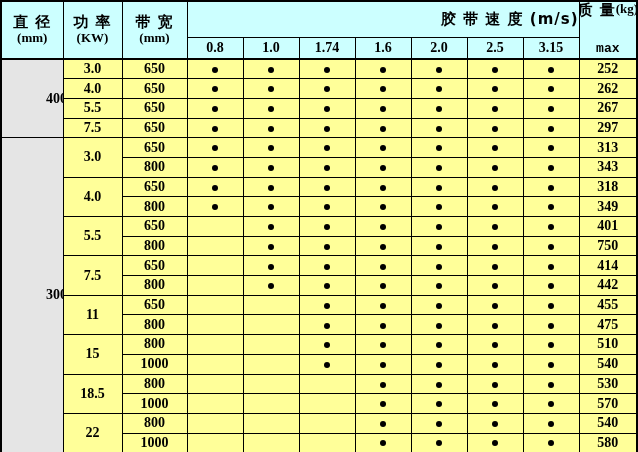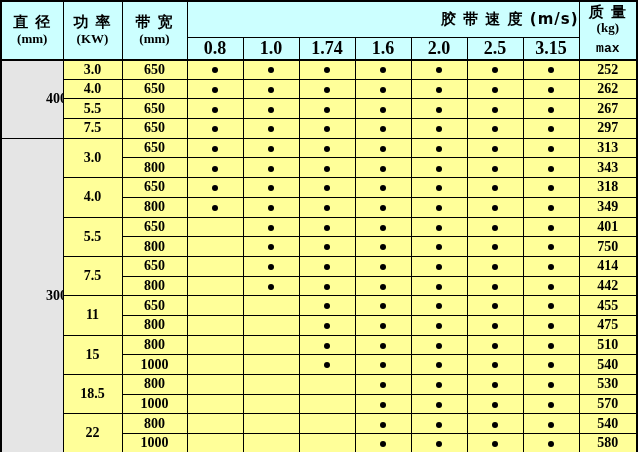--- a/index.html
+++ b/index.html
@@ -13,28 +13,28 @@
   }
   th,td{
     border:1px solid #000;
     padding:0;margin:0;
     text-align:center;vertical-align:middle;
     overflow:hidden;white-space:nowrap;
   }
   thead th{background:#ccffff;font-weight:bold;}
   tr.h1{height:36px;}
   tr.h2{height:22px;}
-  tr.h2 th{font-size:18px;}
+  tr.h2 th{font-size:14px;}
   tbody tr{height:19.7px;}
   tbody td{background:#ffff99;font-size:14px;font-weight:bold;line-height:1;}
   td.diam{background:#e5e5e5;padding-left:44px;}
   .cjk{font-family:"DejaVu Sans","Liberation Sans",sans-serif;font-size:15px;font-weight:bold;letter-spacing:1px;line-height:1.15;}
   .unit{font-family:"Liberation Serif","DejaVu Serif",serif;font-size:13px;font-weight:bold;letter-spacing:0;line-height:1.1;}
   th.mass-h{vertical-align:top;}
-  .mass-top{height:36px;display:flex;flex-direction:column;justify-content:center;text-align:center;}
+  .mass-top{height:36px;display:flex;flex-direction:row;justify-content:center;text-align:center;}
   .mass-max{height:20px;display:flex;align-items:center;justify-content:center;font-size:13px;font-weight:bold;font-family:Liberation Mono, monospace;}
   .speed-title{font-size:15px;text-align:right;}
   tbody tr.first-body td{border-top:2px solid #000;}
   .dot{display:inline-block;width:6px;height:6px;border-radius:50%;background:#000;vertical-align:middle;}
 </style>
 </head>
 <body>
 
 <div class="wrap">
   <table class="spec">

